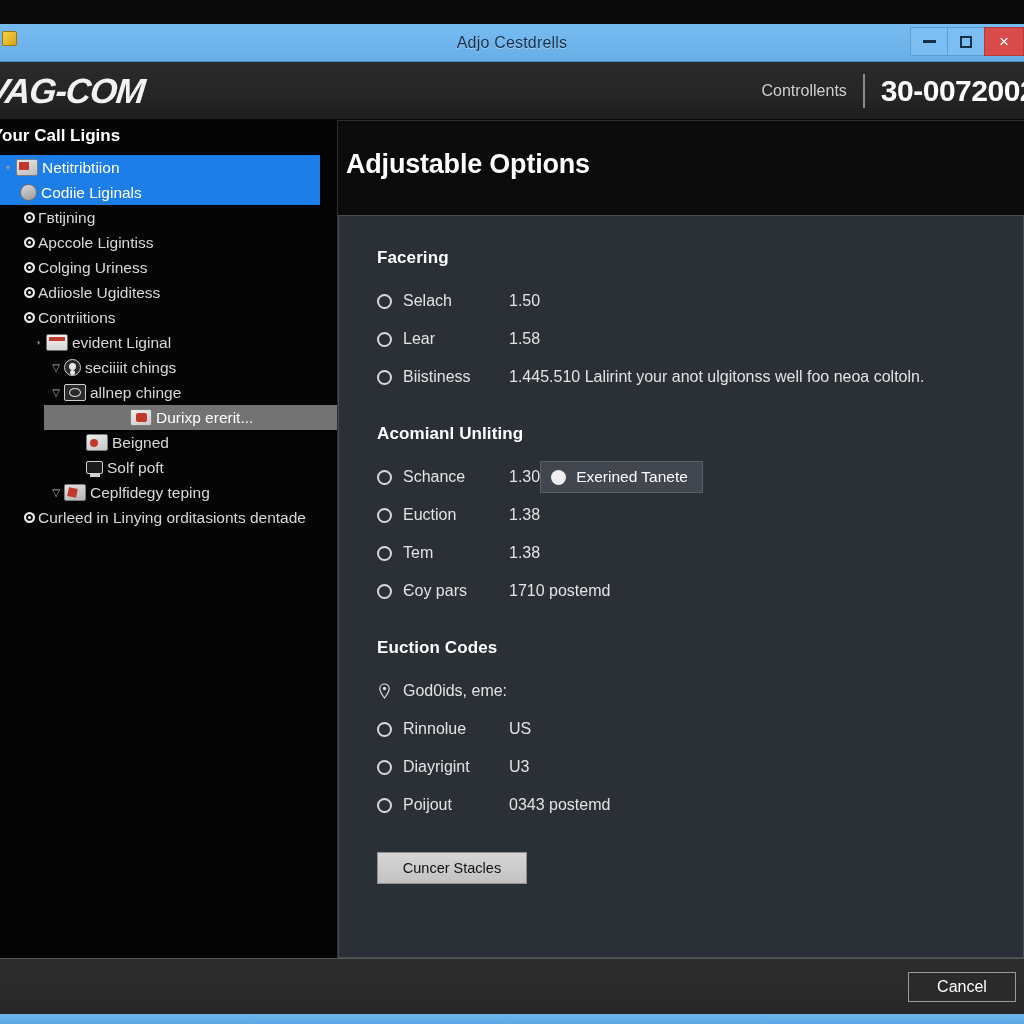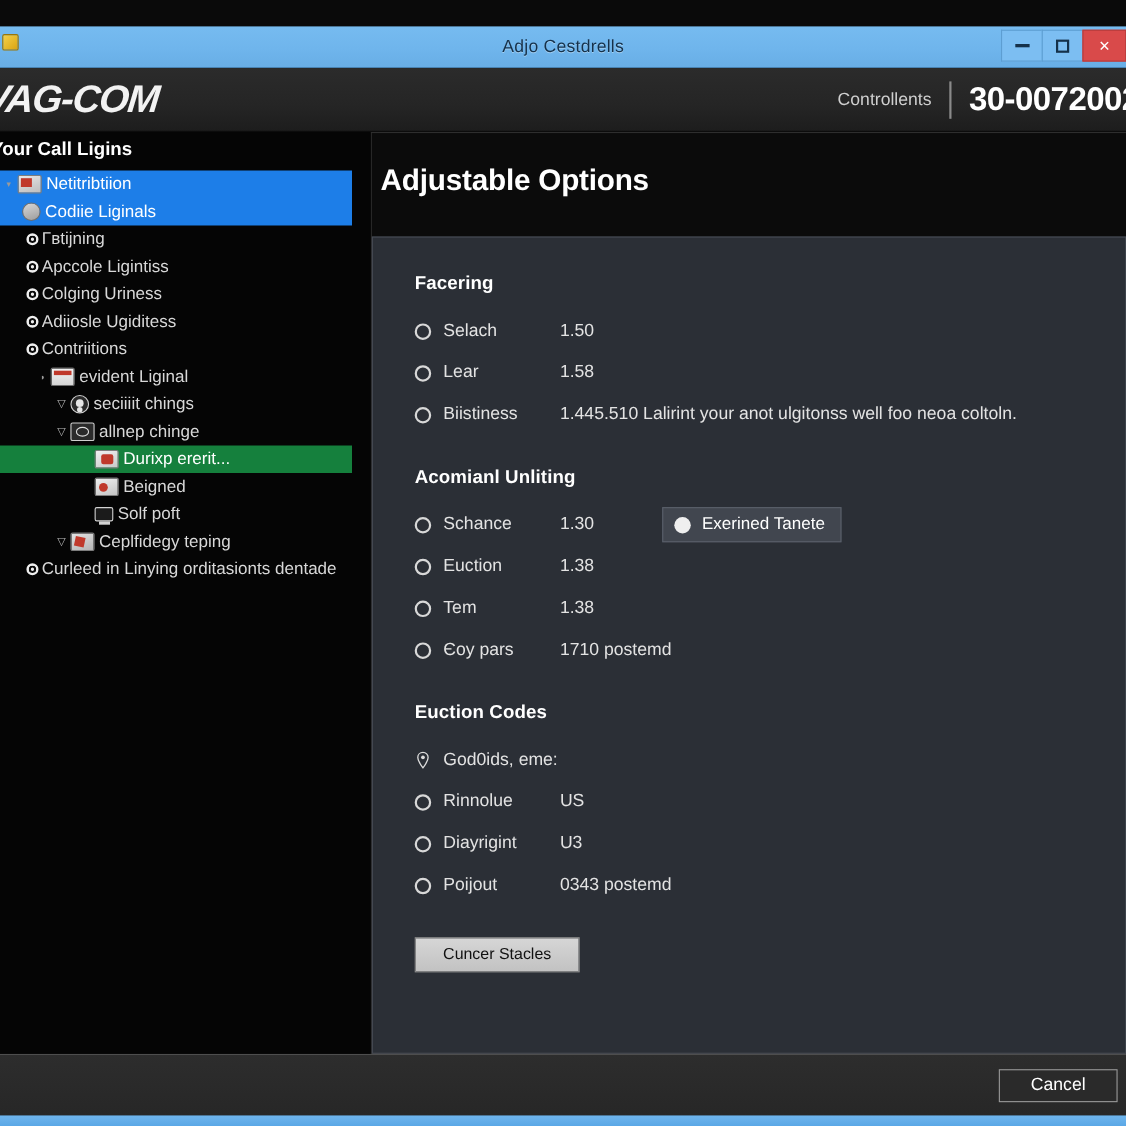--- a/index.html
+++ b/index.html
@@ -171,21 +171,22 @@
     font-size: 15.5px;
     white-space: nowrap;
     padding-right: 17px;
   }
   .tree-row.selected {
     background: #1d7ee8;
     color: #ffffff;
     width: 320px;
   }
   .tree-row.selected.lighter {
-    background: #15803d;
+    background: #737373;
+    margin-left: 44px;
   }
   .tree-row .indent { display: inline-block; flex: 0 0 auto; }
 
   .arrow {
     flex: 0 0 auto;
     width: 16px;
     font-size: 10px;
     color: #bdbdbd;
     text-align: center;
     line-height: 1;
@@ -296,21 +297,20 @@
     flex: 0 0 auto;
     width: 15px;
     margin-right: 11px;
     display: flex;
     justify-content: center;
   }
 
   .inline-btn {
     display: inline-flex;
     align-items: center;
-    margin-left: 62px;
     background: #41464f;
     border: 1px solid #5a606b;
     height: 32px;
     padding: 0 14px 0 10px;
     color: #ffffff;
     font-size: 15.5px;
     white-space: nowrap;
   }
   .inline-btn .dot {
     width: 15px; height: 15px;

